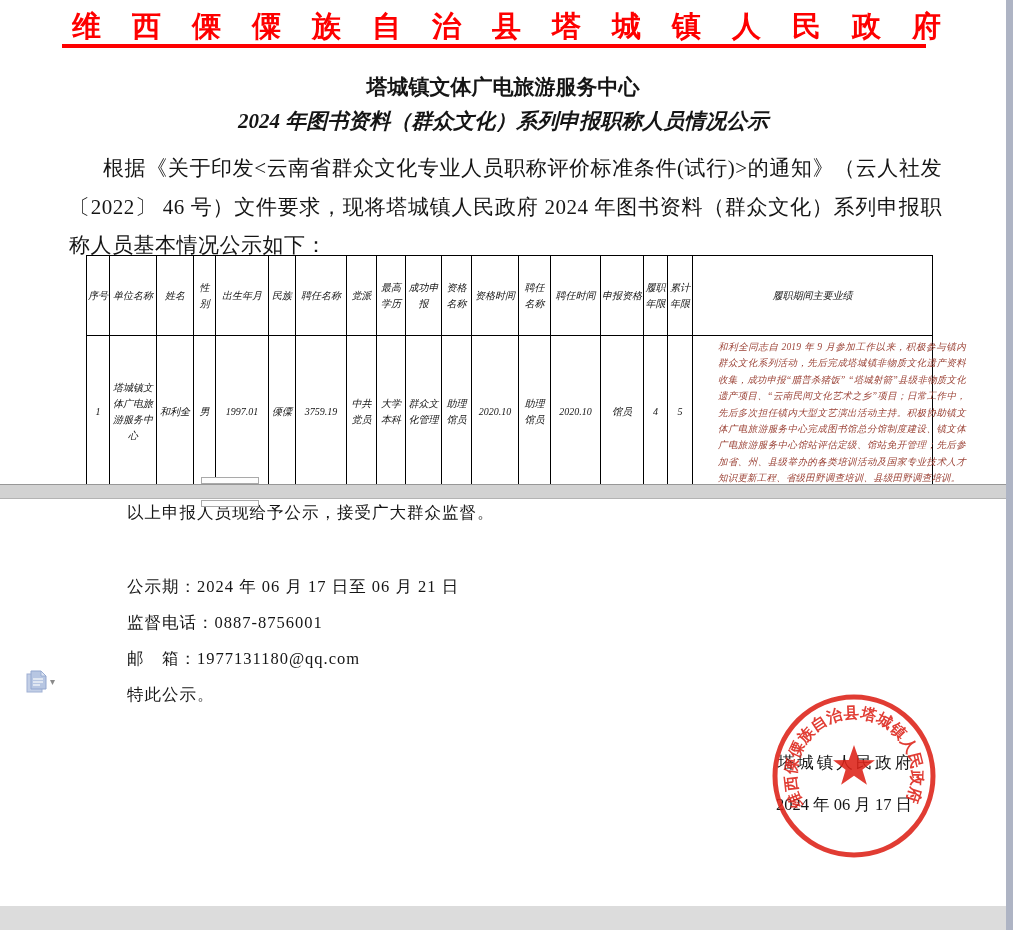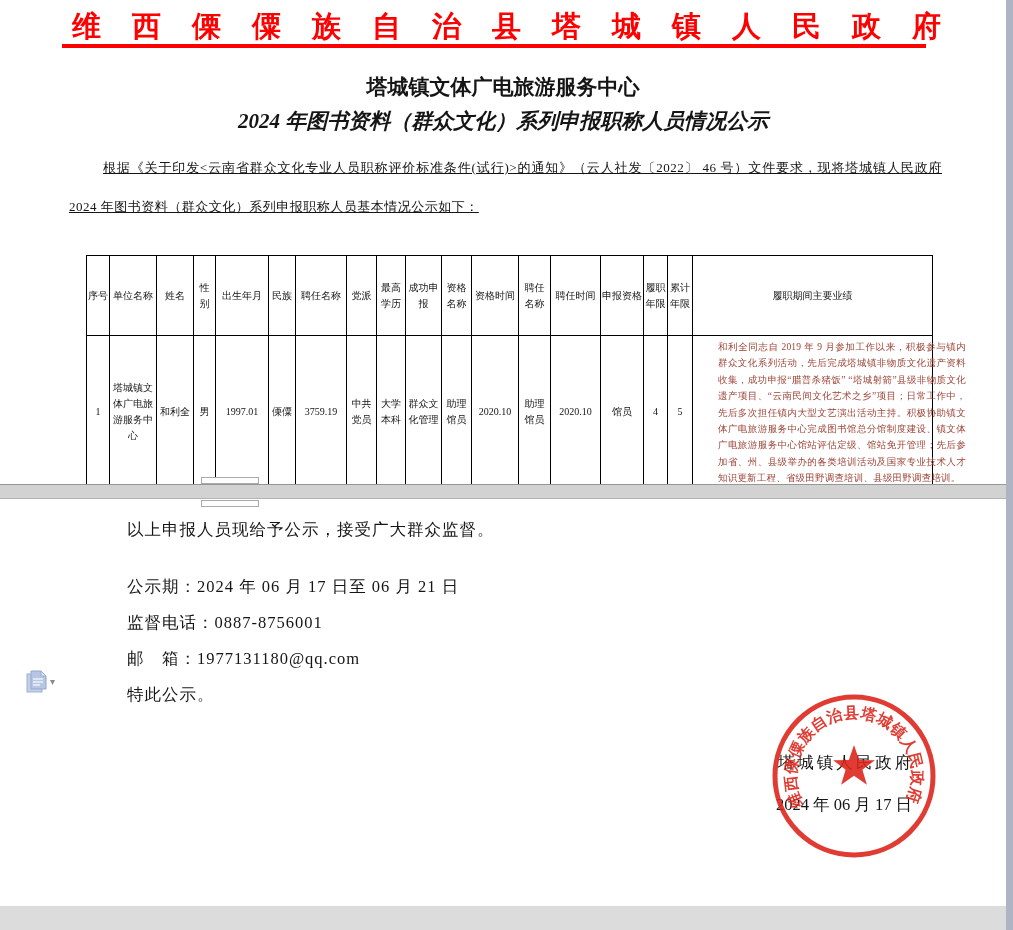--- a/index.html
+++ b/index.html
@@ -27,44 +27,44 @@
     z-index:2;
   }
   .red-rule{position:absolute;left:62px;top:44px;width:864px;height:4px;background:#fe0000;z-index:2;}
 
   .doc-title{position:absolute;left:0;width:1006px;text-align:center;font-weight:bold;font-size:21px;z-index:2;}
   #titleLine1{top:73px;}
   #titleLine2{top:107px;font-style:italic;}
 
   .intro{
     position:absolute;left:69px;top:149px;width:873px;
-    font-size:13px;line-height:38.5px;text-align:justify;text-indent:34px;
-    letter-spacing:0.5px;z-index:2;text-decoration:underline;
+    font-size:21px;line-height:38.5px;text-align:justify;text-indent:34px;
+    letter-spacing:0.5px;z-index:2;
   }
 
   table#personnel{
     position:absolute;left:86px;top:255px;width:846px;
     border-collapse:collapse;table-layout:fixed;
-    font-size:10px;z-index:1;
+    font-size:10px;z-index:1;font-style:italic;
   }
   #personnel th,#personnel td{
     border:1px solid #000;font-weight:normal;text-align:center;vertical-align:middle;
     padding:1px;line-height:1.6;word-break:break-all;overflow:visible;
   }
   #personnel thead tr{height:80px;}
   #personnel tbody tr{height:148px;}
   #personnel td:last-child{text-align:left;vertical-align:top;}
   .achv{
     position:relative;width:248px;margin:2px 16px 0 24px;
     text-align:justify;font-size:9.5px;line-height:16.4px;
     color:#9c4438;letter-spacing:0.2px;
   }
 
   .bodyline{position:absolute;left:127px;font-size:16.5px;letter-spacing:1px;z-index:2;white-space:nowrap;}
-  #closingNote{top:519px;}
+  #closingNote{top:502px;}
   #pubPeriod{top:576px;}
   #phoneLine{top:612px;}
   #emailLine{top:648px;}
   #finalNote{top:684px;}
 
   #sigOrg{position:absolute;left:768px;top:752px;width:156px;text-align:center;font-size:16.5px;letter-spacing:3px;z-index:3;}
   #sigDate{position:absolute;left:756px;top:794px;width:176px;text-align:center;font-size:16.5px;z-index:3;}
 
   #stampSvg{position:absolute;left:768px;top:690px;z-index:4;opacity:0.88;}
 

